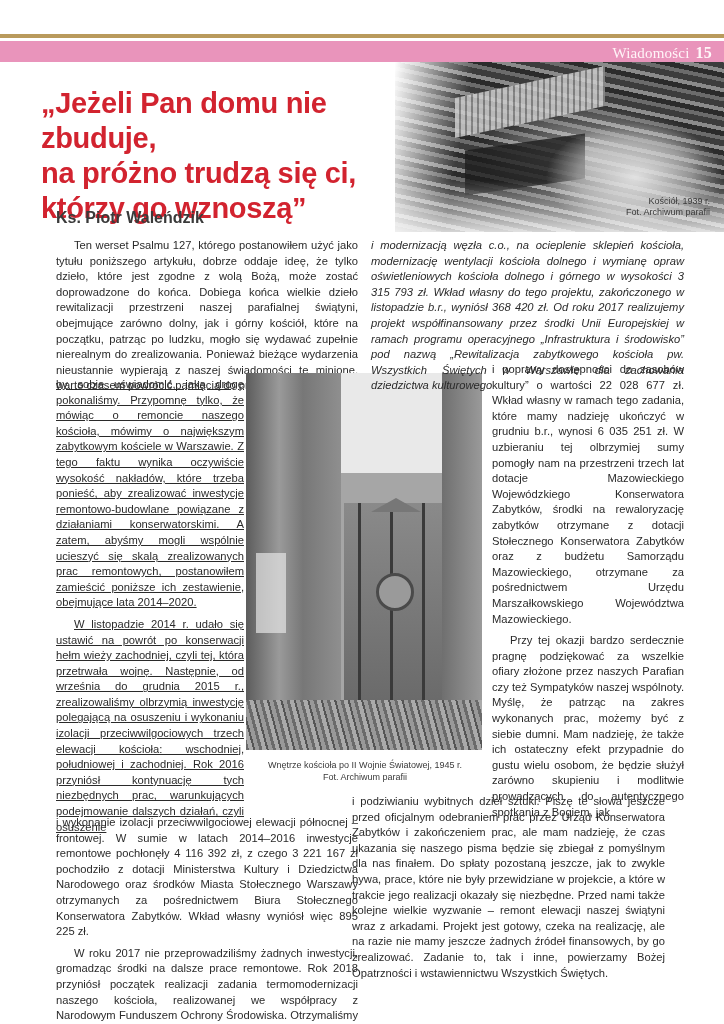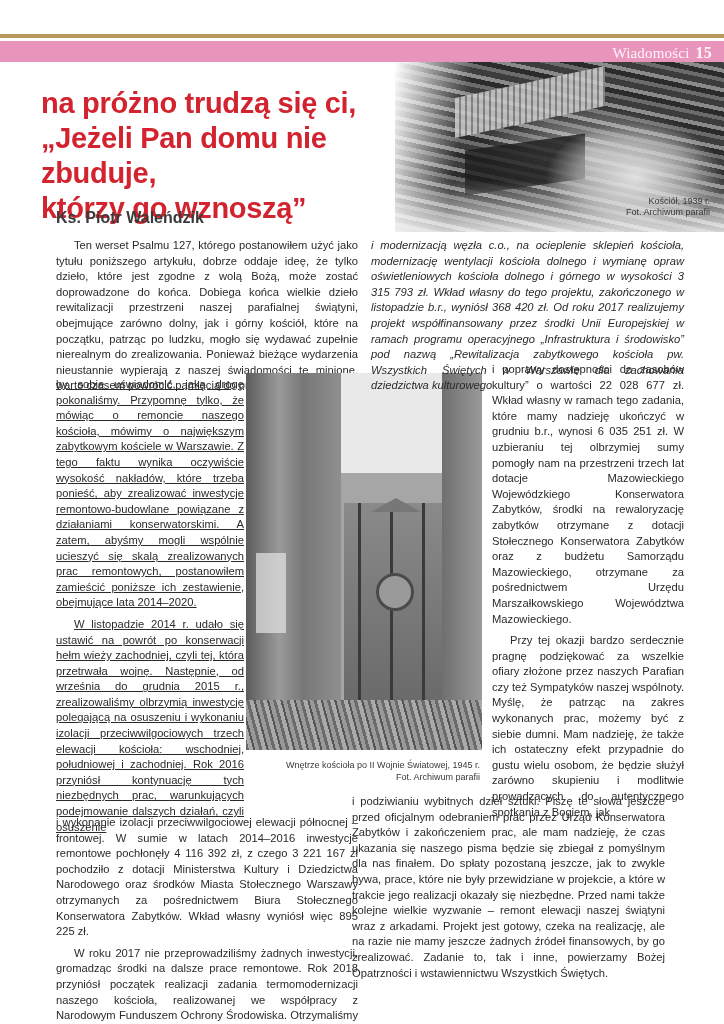--- a/index.html
+++ b/index.html
@@ -101,21 +101,21 @@
     }
     .photo-mid .pediment {
       position: absolute; left: 125px; top: 125px; width: 0; height: 0;
       border-left: 25px solid transparent; border-right: 25px solid transparent; border-bottom: 14px solid #777;
     }
     .photo-mid .rubble {
       position: absolute; left: 0; bottom: 0; width: 236px; height: 50px;
       background: repeating-linear-gradient(75deg, #6a6a6a 0 3px, #aaa 3px 7px, #555 7px 9px, #999 9px 13px);
     }
     .caption-mid {
-      position: absolute; left: 250px; top: 759px; width: 230px; text-align: right;
+      position: absolute; left: 250px; top: 759px; width: 230px; text-align: center;
       font-size: 9px; line-height: 12px; color: #3a3a3a;
     }
   </style>
 </head>
 <body>
 
 <div class="gold-rule"></div>
 <div class="pink-band"></div>
 <div class="header-label">
   <span>Wiadomości</span><span class="num">15</span>
@@ -125,22 +125,22 @@
   <div class="bldg"></div>
   <div class="dark"></div>
   <div class="smoke"></div>
 </div>
 <div class="caption-top">
   <div>Kościół, 1939 r.</div>
   <div>Fot. Archiwum parafii</div>
 </div>
 
 <div class="title">
+  <div>„Jeżeli Pan domu nie zbuduje,</div>
   <div>na próżno trudzą się ci,</div>
-  <div>„Jeżeli Pan domu nie zbuduje,</div>
   <div>którzy go wznoszą”</div>
 </div>
 <div class="author">Ks. Piotr Waleńdzik</div>
 
 <div class="txt col1a">
   <p class="indent">Ten werset Psalmu 127, którego postanowiłem użyć jako tytułu poniższego artykułu, dobrze oddaje ideę, że tylko dzieło, które jest zgodne z wolą Bożą, może zostać doprowadzone do końca. Dobiega końca wielkie dzieło rewitalizacji przestrzeni naszej parafialnej świątyni, obejmujące zarówno dolny, jak i górny kościół, które na początku, patrząc po ludzku, mogło się wydawać zupełnie nierealnym do zrealizowania. Ponieważ bieżące wydarzenia nieustannie wypierają z naszej świadomości te minione, warto czasem powrócić pamięcią do przeszłości,</p>
 </div>
 <div class="txt col1b">
   <p>by sobie uświadomić, jaką drogę pokonaliśmy. Przypomnę tylko, że mówiąc o remoncie naszego kościoła, mówimy o największym zabytkowym kościele w Warszawie. Z tego faktu wynika oczywiście wysokość nakładów, które trzeba ponieść, aby zrealizować inwestycje remontowo-budowlane powiązane z działaniami konserwatorskimi. A zatem, abyśmy mogli wspólnie ucieszyć się skalą zrealizowanych prac remontowych, postanowiłem zamieścić poniższe ich zestawienie, obejmujące lata 2014–2020.</p>
   <p class="indent gap">W listopadzie 2014 r. udało się ustawić na powrót po konserwacji hełm wieży zachodniej, czyli tej, która przetrwała wojnę. Następnie, od września do grudnia 2015 r., zrealizowaliśmy olbrzymią inwestycję polegającą na osuszeniu i wykonaniu izolacji przeciwwilgociowych trzech elewacji kościoła: wschodniej, południowej i zachodniej. Rok 2016 przyniósł kontynuację tych niezbędnych prac, warunkujących podejmowanie dalszych działań, czyli osuszenie</p>

